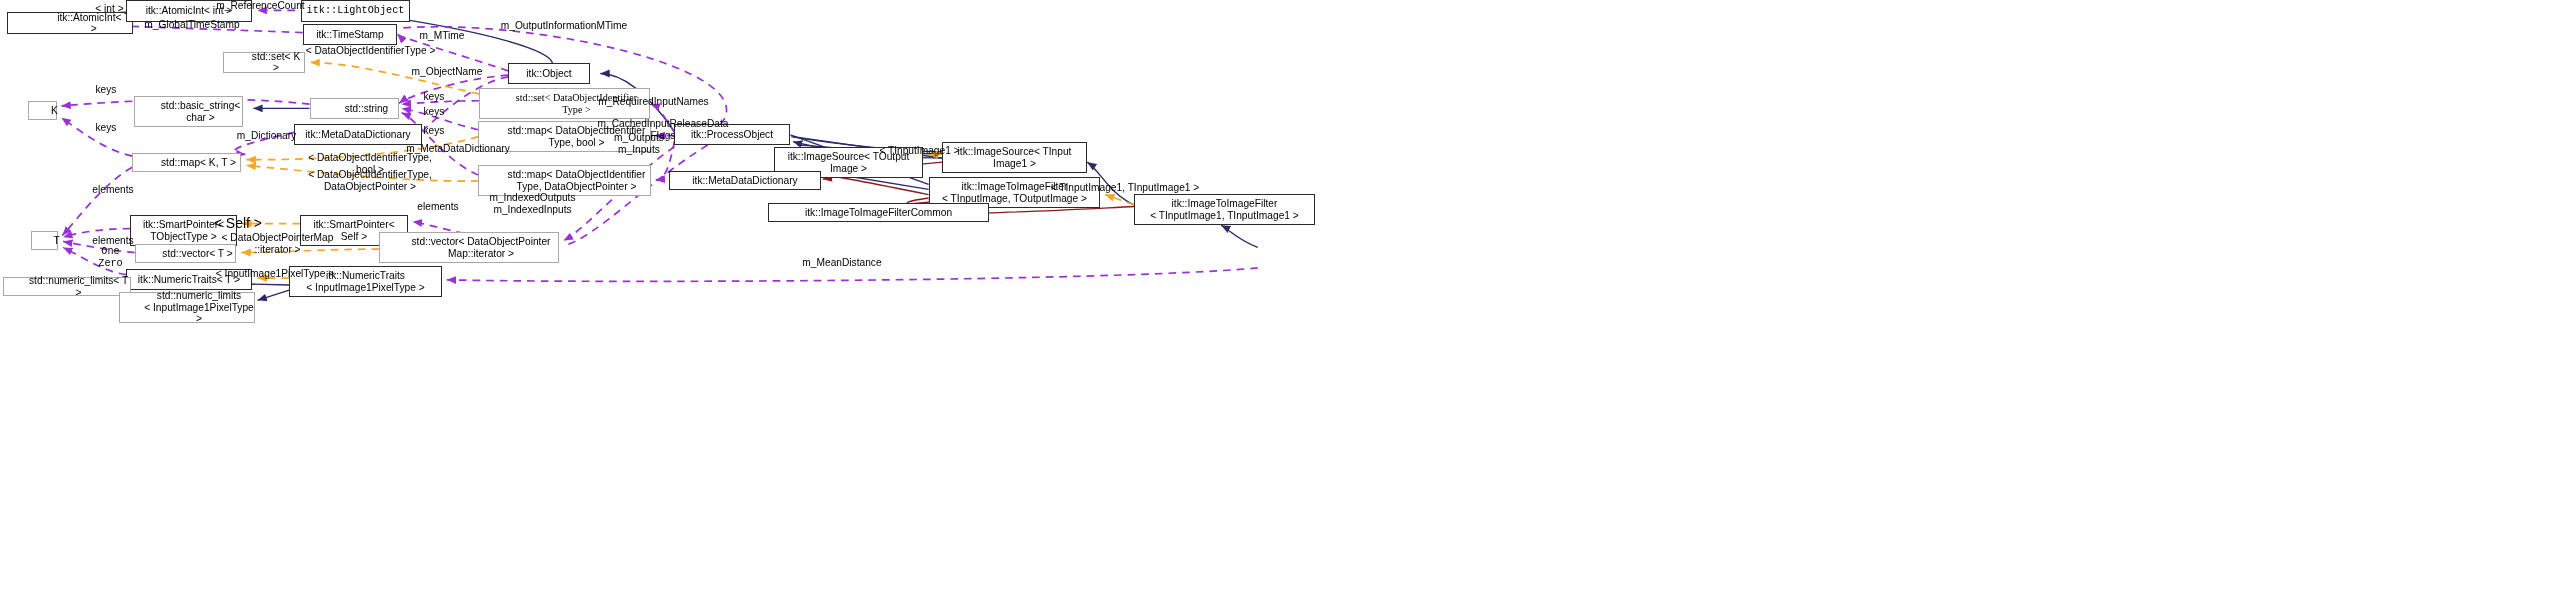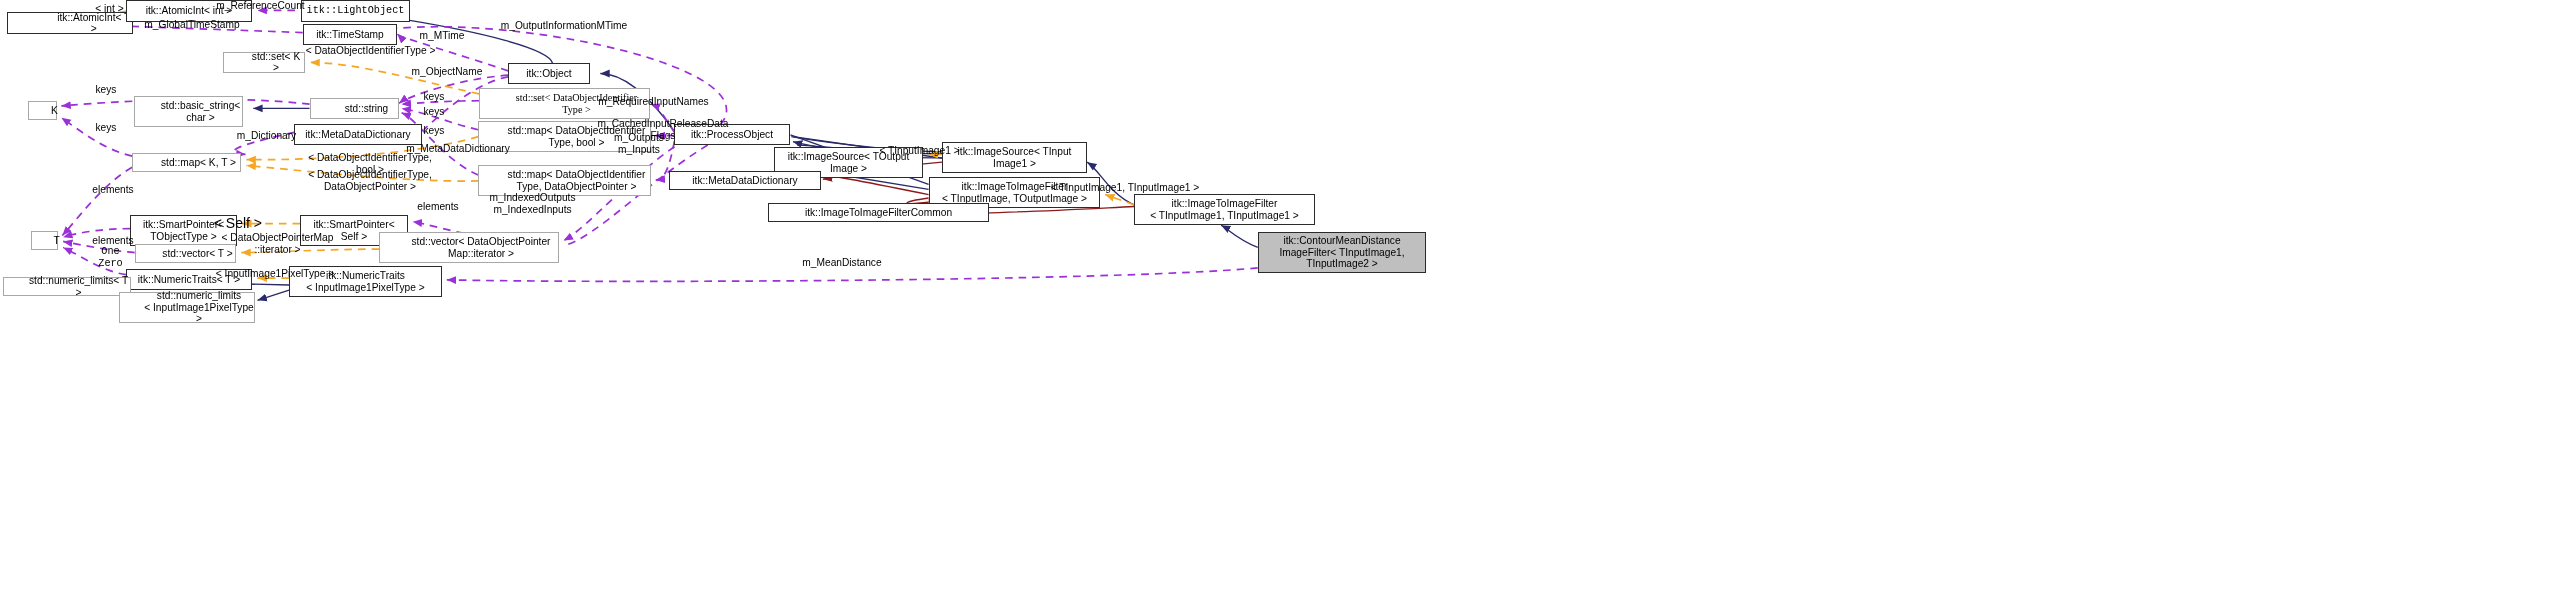--- a/index.html
+++ b/index.html
@@ -186,23 +186,20 @@
     <div class="node cls" style="left: 1134px; top: 194px; width: 181px; height: 31px; font-size: 10.2px;">itk::ImageToImageFilter
 &lt; TInputImage1, TInputImage1 &gt;</div>
     <div class="node cls" style="left: 768px; top: 203px; width: 221px; height: 19px; font-size: 10.2px;">itk::ImageToImageFilterCommon</div>
     <div class="node cls" style="left: 130px; top: 215px; width: 107px; height: 31px; font-size: 10.2px;">itk::SmartPointer&lt;
 TObjectType &gt;</div>
     <div class="node cls" style="left: 300px; top: 215px; width: 108px; height: 31px; font-size: 10.2px;">itk::SmartPointer&lt;
 Self &gt;</div>
     <div class="node std" style="left: 379px; top: 232px; width: 180px; height: 31px; font-size: 10.2px;">std::vector&lt; DataObjectPointer
 Map::iterator &gt;</div>
     <div class="node std" style="left: 31px; top: 231px; width: 27px; height: 19px; font-size: 10.2px;">T</div>
-    <div class="node self" style="left: 1258px; top: 232px; width: 168px; height: 41px; font-size: 10.2px;">itk::ContourMeanDistance
-ImageFilter&lt; TInputImage1,
-TInputImage2 &gt;</div>
     <div class="node std" style="left: 135px; top: 244px; width: 101px; height: 19px; font-size: 10.2px;">std::vector&lt; T &gt;</div>
     <div class="node cls" style="left: 126px; top: 269px; width: 126px; height: 20.5px; font-size: 10.2px;">itk::NumericTraits&lt; T &gt;</div>
     <div class="node cls" style="left: 289px; top: 266px; width: 153px; height: 31px; font-size: 10.2px;">itk::NumericTraits
 &lt; InputImage1PixelType &gt;</div>
     <div class="node std" style="left: 2.6px; top: 277px; width: 128px; height: 19px; font-size: 10.2px;">std::numeric_limits&lt; T &gt;</div>
     <div class="node std" style="left: 119px; top: 292px; width: 136px; height: 31px; font-size: 10.2px;">std::numeric_limits
 &lt; InputImage1PixelType &gt;</div>
     <div class="edge-label" style="left: 84px; top: 2.6px; width: 51px; font-size: 10.2px;">&lt; int &gt;</div>
     <div class="edge-label" style="left: 207px; top: 0px; width: 107px; font-size: 10.2px;">m_ReferenceCount</div>
     <div class="edge-label" style="left: 483px; top: 19.6px; width: 162px; font-size: 10.2px;">m_OutputInformationMTime</div>

